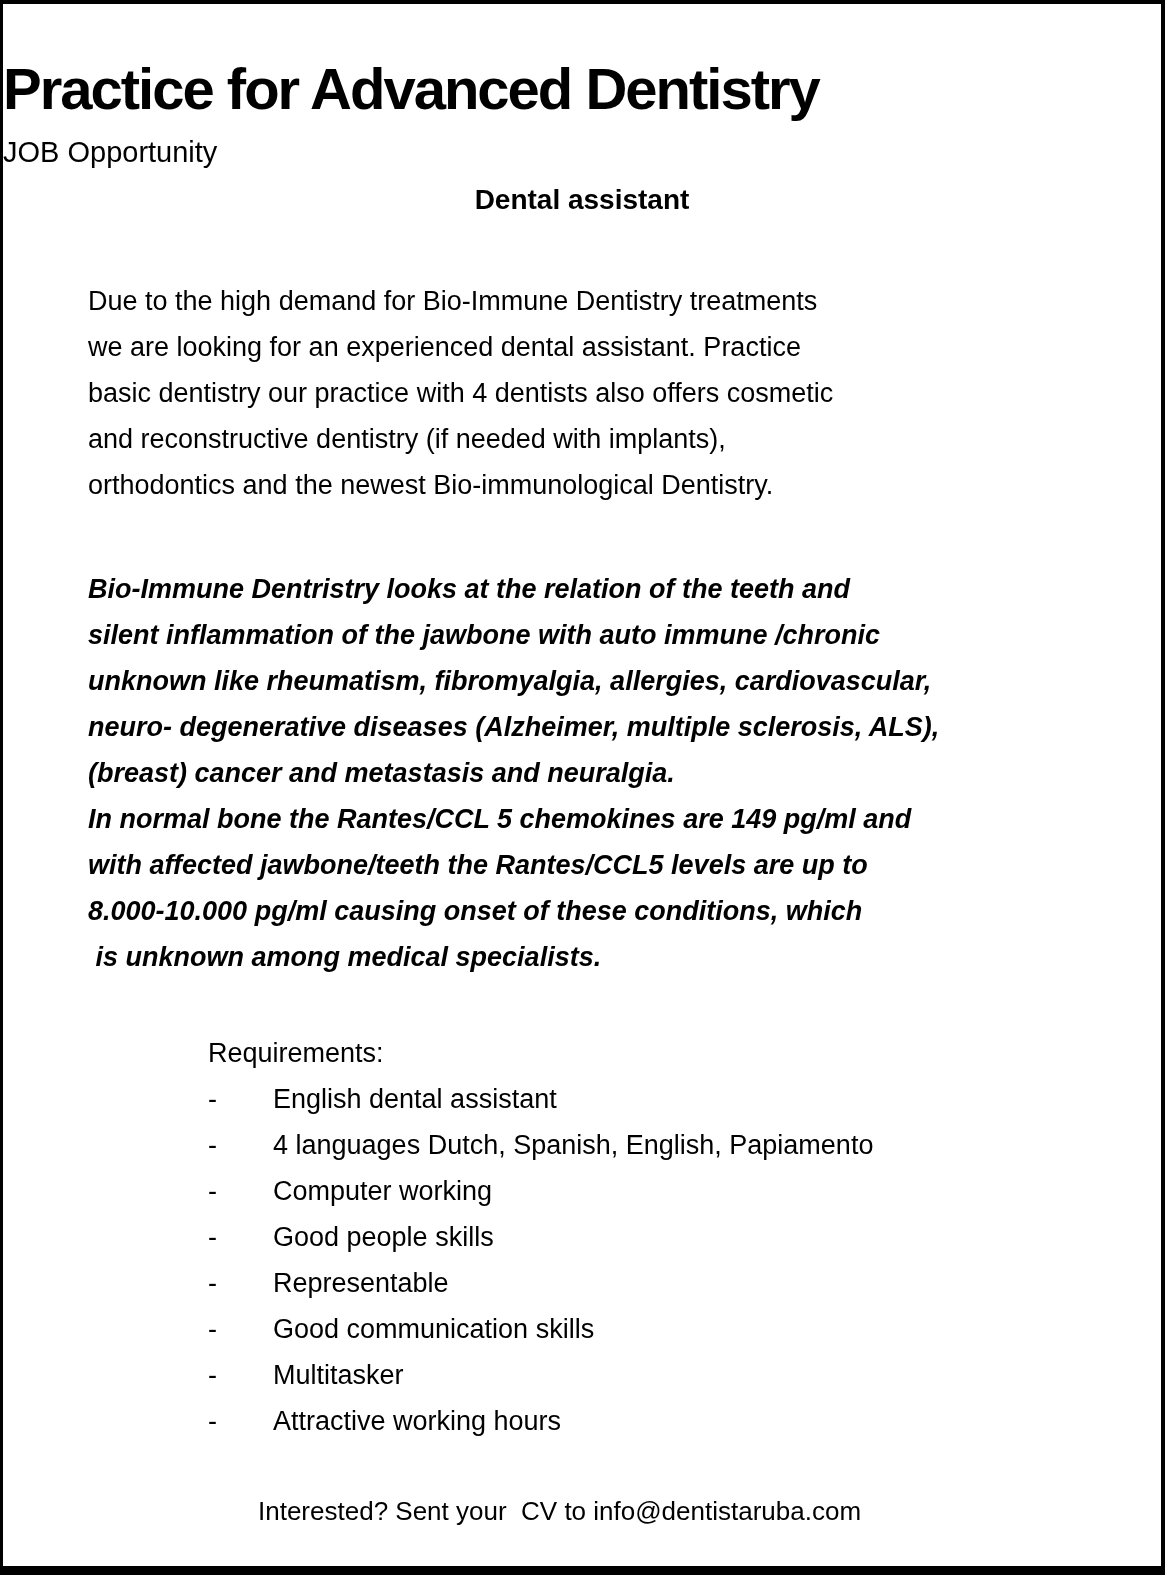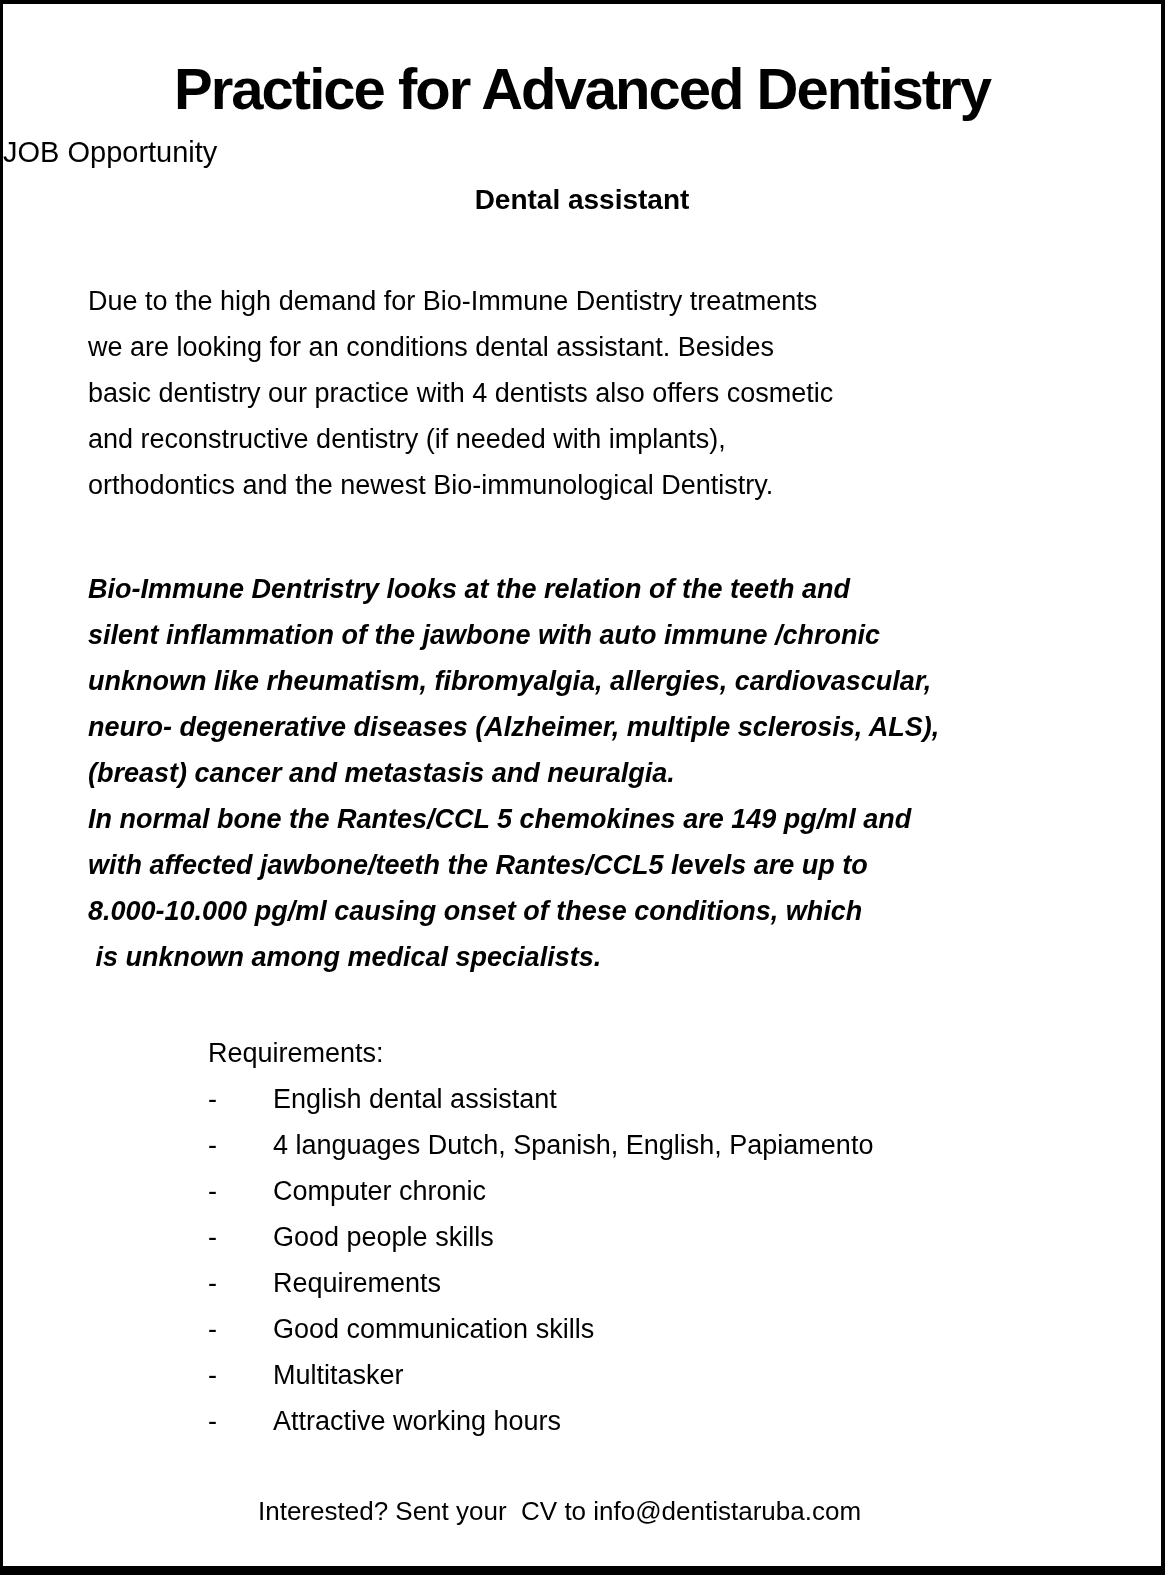--- a/index.html
+++ b/index.html
@@ -14,21 +14,21 @@
     background: #ffffff;
     border-style: solid;
     border-color: #000000;
     border-width: 4px 4px 9px 3px;
     font-family: "Liberation Sans", sans-serif;
     color: #000000;
     overflow: hidden;
   }
   .title {
     margin: 52px 0 0 0;
-    text-align: center;
+    text-align: left;
     font-size: 58px;
     line-height: 66px;
     font-weight: 700;
     letter-spacing: -2px;
   }
   .subtitle {
     margin-top: 12px;
     text-align: left;
     font-size: 29px;
     line-height: 36px;
@@ -80,21 +80,21 @@
 <body>
 
 <div class="page">
 
   <div class="title">Practice for Advanced Dentistry</div>
   <div class="subtitle">JOB Opportunity</div>
   <div class="position">Dental assistant</div>
 
   <div class="intro">
     <div class="line">Due to the high demand for Bio-Immune Dentistry treatments</div>
-    <div class="line">we are looking for an conditions dental assistant. Besides</div>
+    <div class="line">we are looking for an experienced dental assistant. Practice</div>
     <div class="line">basic dentistry our practice with 4 dentists also offers cosmetic</div>
     <div class="line">and reconstructive dentistry (if needed with implants),</div>
     <div class="line">orthodontics and the newest Bio-immunological Dentistry.</div>
   </div>
 
   <div class="bio">
     <div class="line">Bio-Immune Dentristry looks at the relation of the teeth and</div>
     <div class="line">silent inflammation of the jawbone with auto immune /chronic</div>
     <div class="line">unknown like rheumatism, fibromyalgia, allergies, cardiovascular,</div>
     <div class="line">neuro- degenerative diseases (Alzheimer, multiple sclerosis, ALS),</div>
@@ -110,29 +110,29 @@
     <div class="req-item">
       <span class="dash">-</span>
       <span class="line">English dental assistant</span>
     </div>
     <div class="req-item">
       <span class="dash">-</span>
       <span class="line">4 languages Dutch, Spanish, English, Papiamento</span>
     </div>
     <div class="req-item">
       <span class="dash">-</span>
-      <span class="line">Computer chronic</span>
+      <span class="line">Computer working</span>
     </div>
     <div class="req-item">
       <span class="dash">-</span>
       <span class="line">Good people skills</span>
     </div>
     <div class="req-item">
       <span class="dash">-</span>
-      <span class="line">Requirements</span>
+      <span class="line">Representable</span>
     </div>
     <div class="req-item">
       <span class="dash">-</span>
       <span class="line">Good communication skills</span>
     </div>
     <div class="req-item">
       <span class="dash">-</span>
       <span class="line">Multitasker</span>
     </div>
     <div class="req-item">

